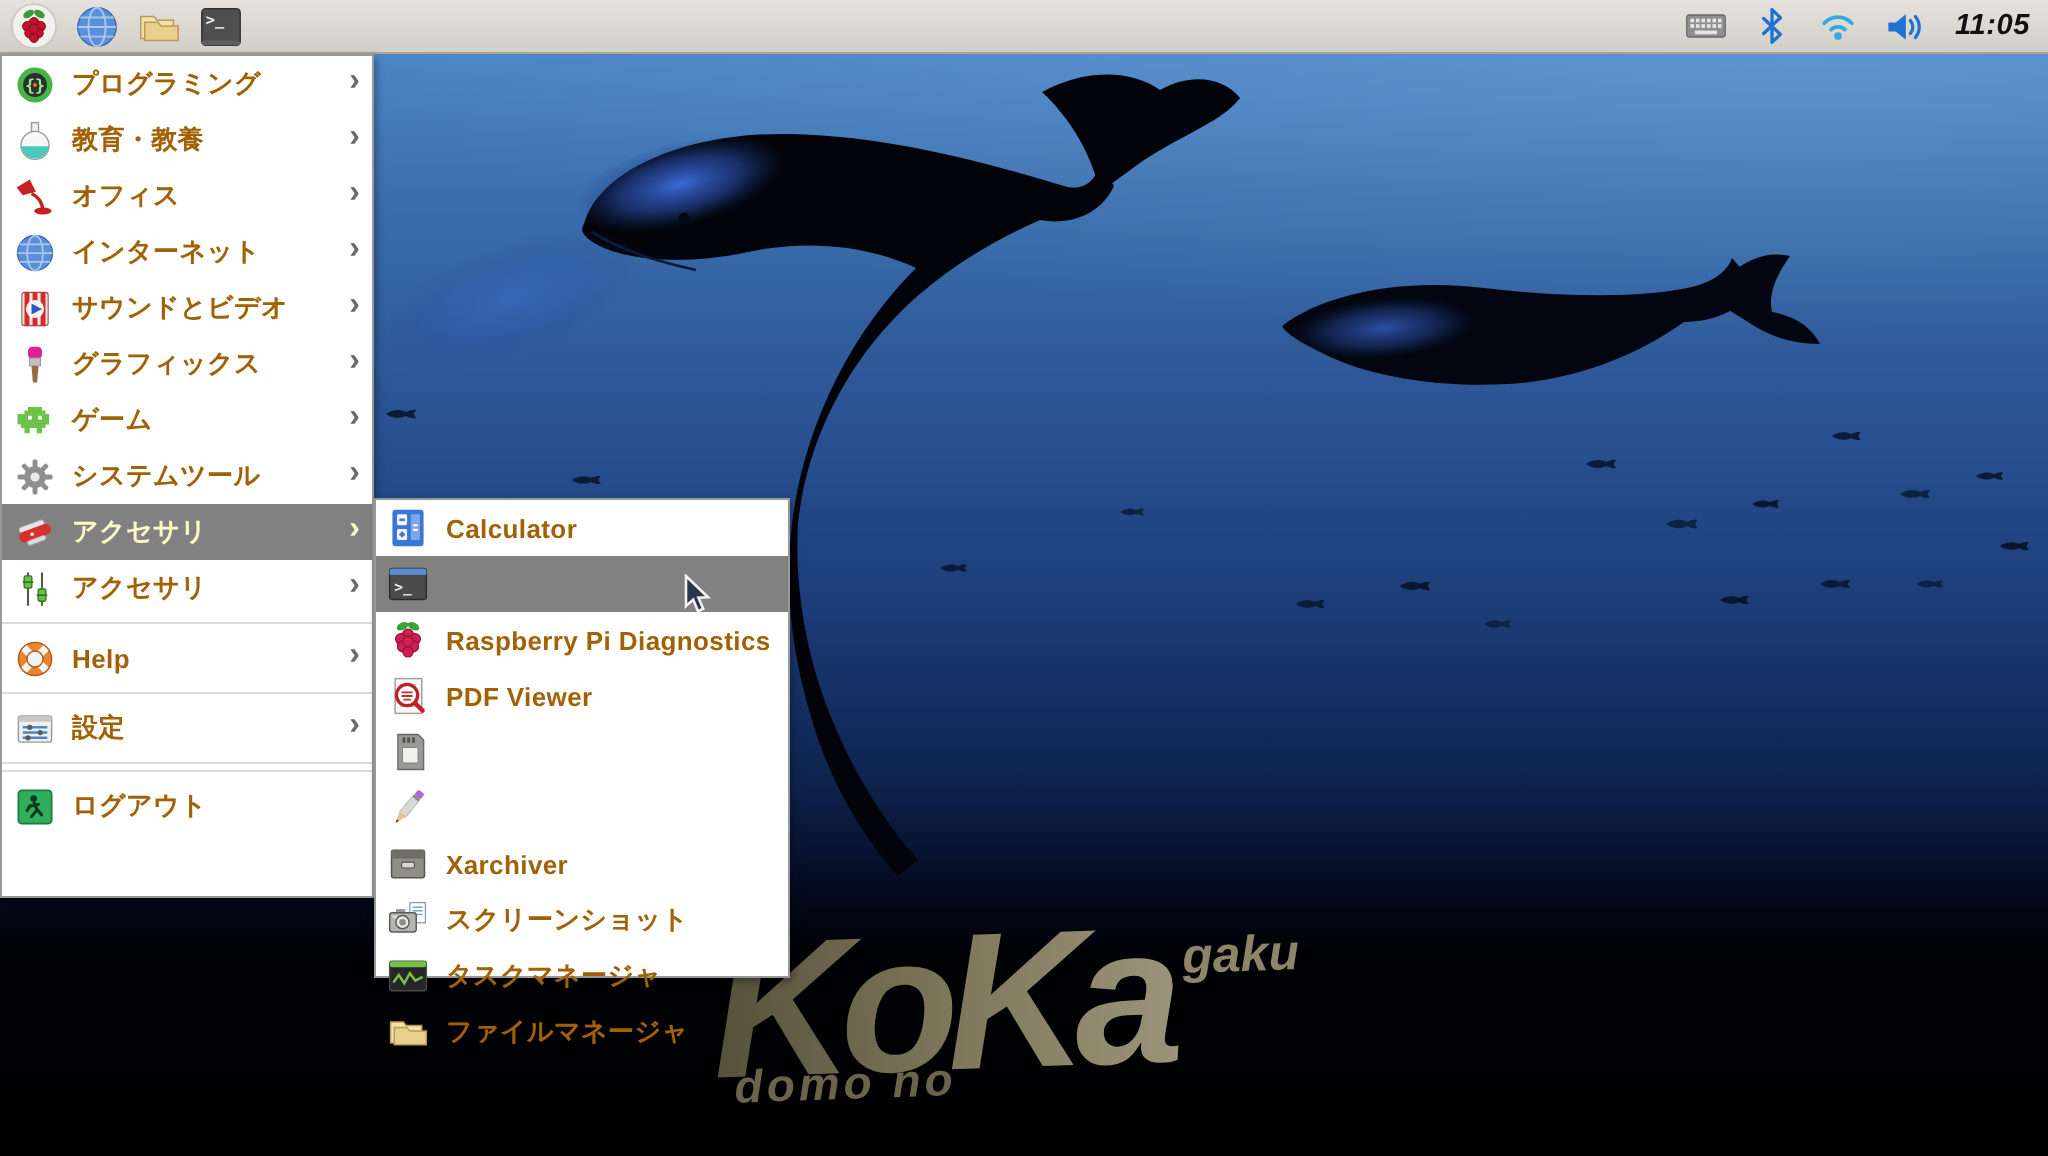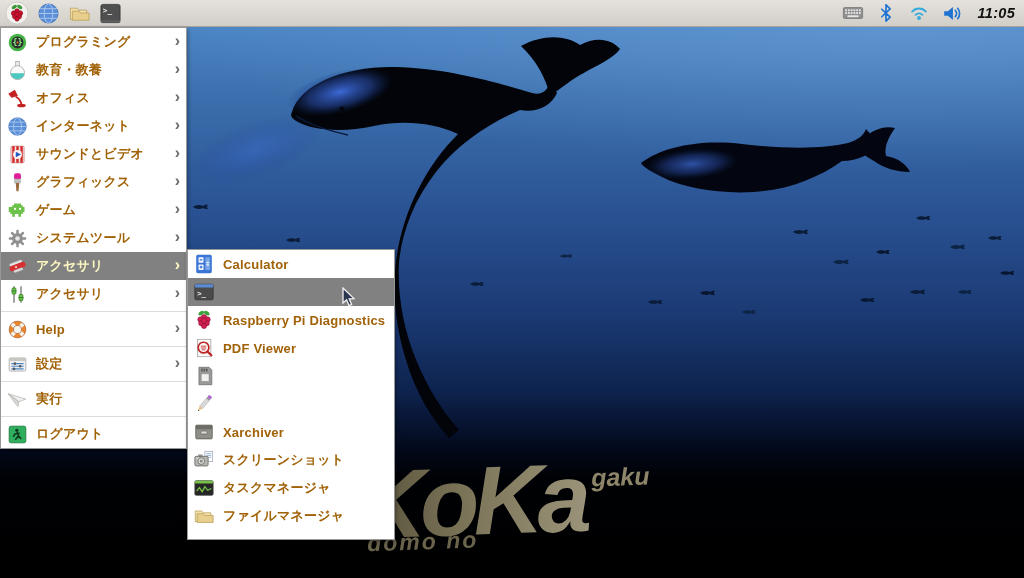--- a/index.html
+++ b/index.html
@@ -18,21 +18,21 @@
   }
   .launchers{display:flex;align-items:center;gap:7px;padding-left:5px;}
   .launcher{width:24px;height:24px;display:flex;align-items:center;justify-content:center;cursor:default;}
   .tray{margin-left:auto;display:flex;align-items:center;gap:11px;padding-right:9px;font-style:italic;}
   .tray-ic{width:22px;height:22px;display:flex;align-items:center;justify-content:center;}
   .clock{font-weight:bold;font-size:14.5px;color:#111;margin-left:3px;letter-spacing:.3px;}
   
   .menu{position:absolute;background:#fff;border:1px solid #989898;box-sizing:border-box;z-index:10;
         box-shadow:1px 2px 4px rgba(0,0,0,.35);}
   #main-menu{left:0;top:27px;width:187px;height:422px;}
-  #sub-menu{left:187px;top:249px;width:208px;height:291px;}
+  #sub-menu{left:187px;top:249px;width:208px;height:240px;}
   .mi{height:28px;display:flex;align-items:center;padding:0 6px 0 5px;gap:8px;}
   .ic{width:22px;height:22px;display:flex;align-items:center;justify-content:center;flex-shrink:0;}
   .lbl{font-size:13px;font-weight:600;color:#a16207;flex:1;white-space:nowrap;letter-spacing:.2px;}
   .arr{font-size:16px;line-height:1;color:#6a6a6a;font-weight:600;padding-bottom:2px;}
   .mi.hl{background:#818181;}
   .mi.hl .lbl,.mi.hl .arr{color:#fef9c3;}
   .sep{height:1px;background:#dcdcdc;margin:3px 0;}
   
   #cursor{position:absolute;left:342px;top:287px;z-index:30;}
 </style>
@@ -376,29 +376,20 @@
             <circle cx="8" cy="17" r="1.5"></circle>
           </g>
       </svg>
     </span>
     <span class="lbl">設定</span>
     <span class="arr">›</span>
   </div>
 
   <div class="sep"></div>
 
-  <div class="mi">
-    <span class="ic">
-      <svg width="21" height="21" viewBox="0 0 24 24">
-        <path d="M1.5 5.5 L21.5 11.5 L13.5 14.5 Z" fill="#f0f0ee" stroke="#a8a8a4" stroke-width="0.7"></path>
-        <path d="M1.5 5.5 L13.5 14.5 L12.5 20 L9 15.8 Z" fill="#d8d8d4" stroke="#a8a8a4" stroke-width="0.7"></path>
-      </svg>
-    </span>
-    <span class="lbl">実行</span>
-  </div>
 
   <div class="sep"></div>
 
   <div class="mi">
     <span class="ic">
       <svg width="21" height="21" viewBox="0 0 24 24">
         <rect x="2.5" y="2.5" width="19" height="19" rx="2" fill="#2fae5e" stroke="#1f7a40" stroke-width="1"></rect>
         <circle cx="11.2" cy="7.2" r="1.9" fill="#0e3b20"></circle>
         <path d="M11.5 9.5 L13.2 13.5 L10 17.5 M13.2 13.5 L15.8 16.5 M9 11.5 L14 10.5 M9 11.5 L7.5 14" stroke="#0e3b20" stroke-width="1.8" fill="none" stroke-linecap="round"></path>
       </svg>

